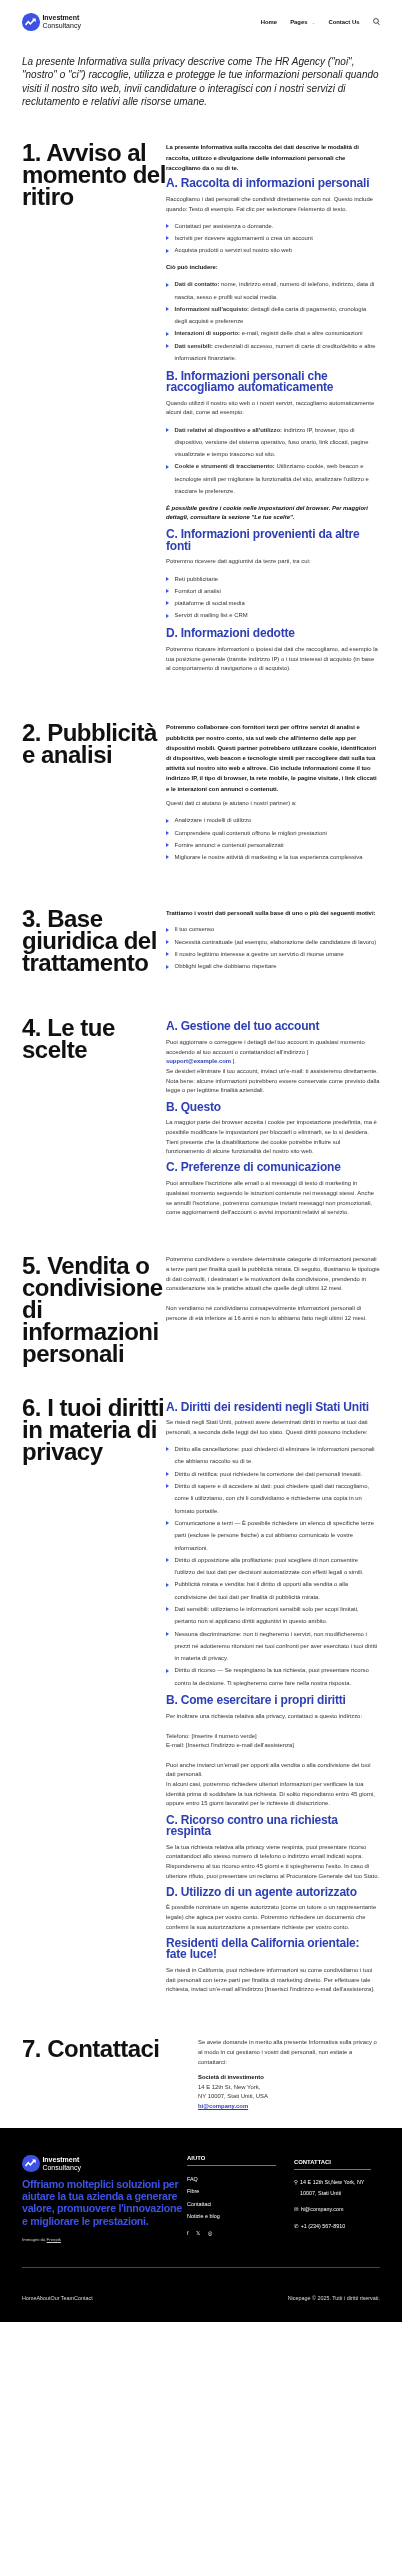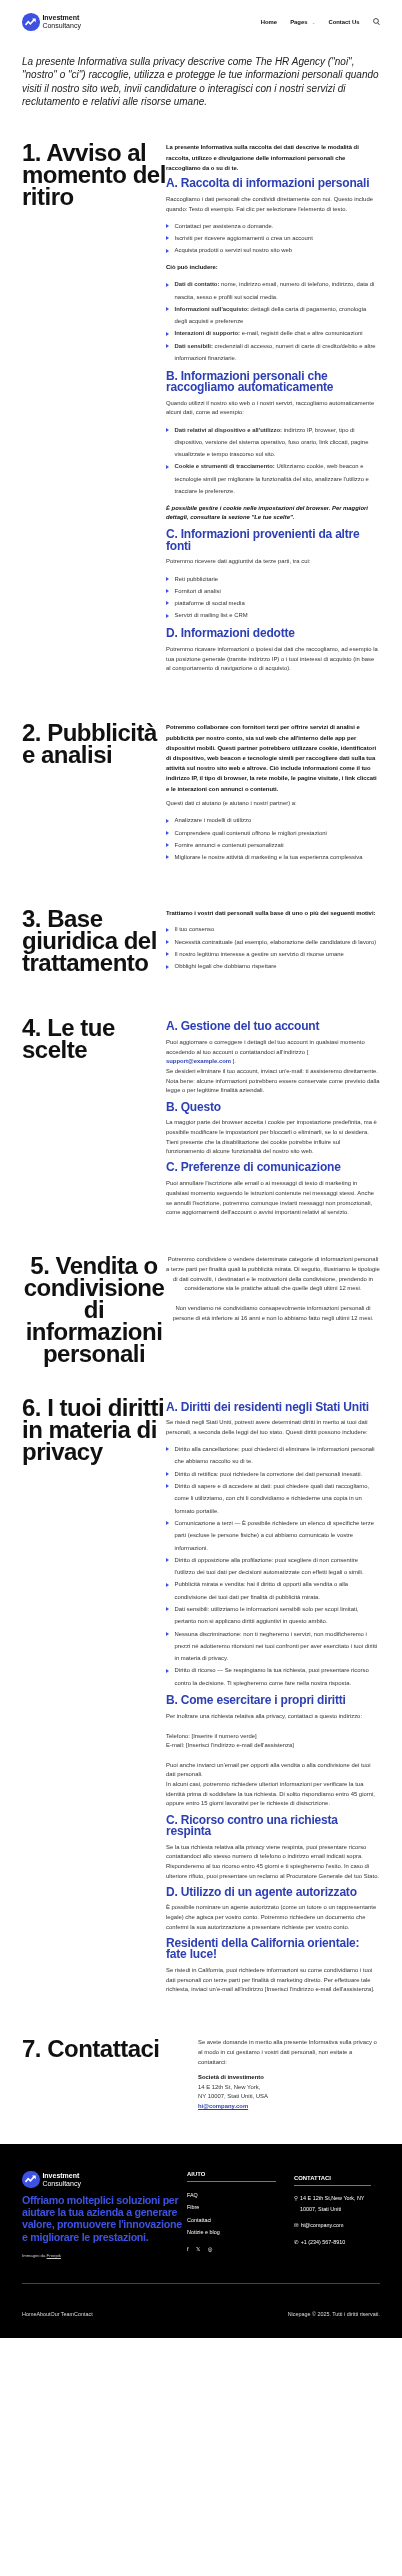--- a/index.html
+++ b/index.html
@@ -35,21 +35,21 @@
     .para { margin-bottom: 5.4px; }
     ul.bl { list-style: none; margin: 5.4px 0 6.4px; }
     ul.bl li { position: relative; padding-left: 8.6px; line-height: 12.3px; }
     ul.bl li::before { content: ""; position: absolute; left: 0; top: 4.3px; border-left: 3.8px solid #3d52e3; border-top: 2.1px solid transparent; border-bottom: 2.1px solid transparent; }
     .note { font-weight: 700; font-style: italic; color: #111; margin: 4.3px 0 6.4px; }
     .email-link { color: #2c3fb5; font-weight: 700; }
     .addr-link { color: #2c3fb5; font-weight: 700; text-decoration: underline; }
     .bold { font-weight: 700; color: #111; }
 
     
-    .footer { background: #000; color: #fff; margin-top: 32px; padding: 27px 22px 21.5px; }
+    .footer { background: #000; color: #fff; margin-top: 16px; padding: 27px 22px 21.5px; }
     .ft-top { display: flex; }
     .ft-col1 { width: 165px; }
     .ft-col2 { width: 107px; }
     .ft-col3 { flex: 1; }
     .ft-tagline { color: #3d52e3; font-size: 10.7px; font-weight: 700; line-height: 12.3px; letter-spacing: -0.3px; margin-top: 5.4px; }
     .ft-credits { font-size: 4.3px; color: #ccc; margin-top: 9.7px; }
     .ft-credits a { text-decoration: underline; }
     .ft-head { font-size: 5.9px; font-weight: 700; padding-bottom: 3.8px; border-bottom: 0.5px solid #777; width: 89px; margin-bottom: 7.5px; }
     .ft-col3 .ft-head { width: 77px; margin-top: 4.3px; }
     .ft-link { font-size: 5.4px; line-height: 12.3px; display: block; }
@@ -175,21 +175,21 @@
     <p><span>Puoi aggiornare o correggere i dettagli del tuo account in qualsiasi momento accedendo al tuo account o contattandoci all'indirizzo [</span><br><a class="email-link">support@example.com</a><span> ].</span></p>
     <p>Se desideri eliminare il tuo account, inviaci un'e-mail: ti assisteremo direttamente.</p>
     <p class="para">Nota bene: alcune informazioni potrebbero essere conservate come previsto dalla legge o per legittime finalità aziendali.</p>
     <h3 class="sub">B. Questo</h3>
     <p class="para">La maggior parte dei browser accetta i cookie per impostazione predefinita, ma è possibile modificare le impostazioni per bloccarli o eliminarli, se lo si desidera. Tieni presente che la disabilitazione dei cookie potrebbe influire sul funzionamento di alcune funzionalità del nostro sito web.</p>
     <h3 class="sub">C. Preferenze di comunicazione</h3>
     <p class="para">Puoi annullare l'iscrizione alle email o ai messaggi di testo di marketing in qualsiasi momento seguendo le istruzioni contenute nei messaggi stessi. Anche se annulli l'iscrizione, potremmo comunque inviarti messaggi non promozionali, come aggiornamenti dell'account o avvisi importanti relativi al servizio.</p>
   </div>
 </section>
 
-<section class="section" style="padding-top:32px;text-align:center;">
+<section class="section" style="padding-top:32px;">
   <div class="sec-left">
       <h2 class="sec-title">5. Vendita o condivisione di informazioni personali</h2>
     </div>
   <div class="sec-right">
     <p class="para" style="margin-bottom:9.7px;">Potremmo condividere o vendere determinate categorie di informazioni personali a terze parti per finalità quali la pubblicità mirata. Di seguito, illustriamo le tipologie di dati coinvolti, i destinatari e le motivazioni della condivisione, prendendo in considerazione sia le pratiche attuali che quelle degli ultimi 12 mesi.</p>
     <p class="para">Non vendiamo né condividiamo consapevolmente informazioni personali di persone di età inferiore ai 16 anni e non lo abbiamo fatto negli ultimi 12 mesi.</p>
   </div>
 </section>
 
 <section class="section" style="padding-top:32px;">

